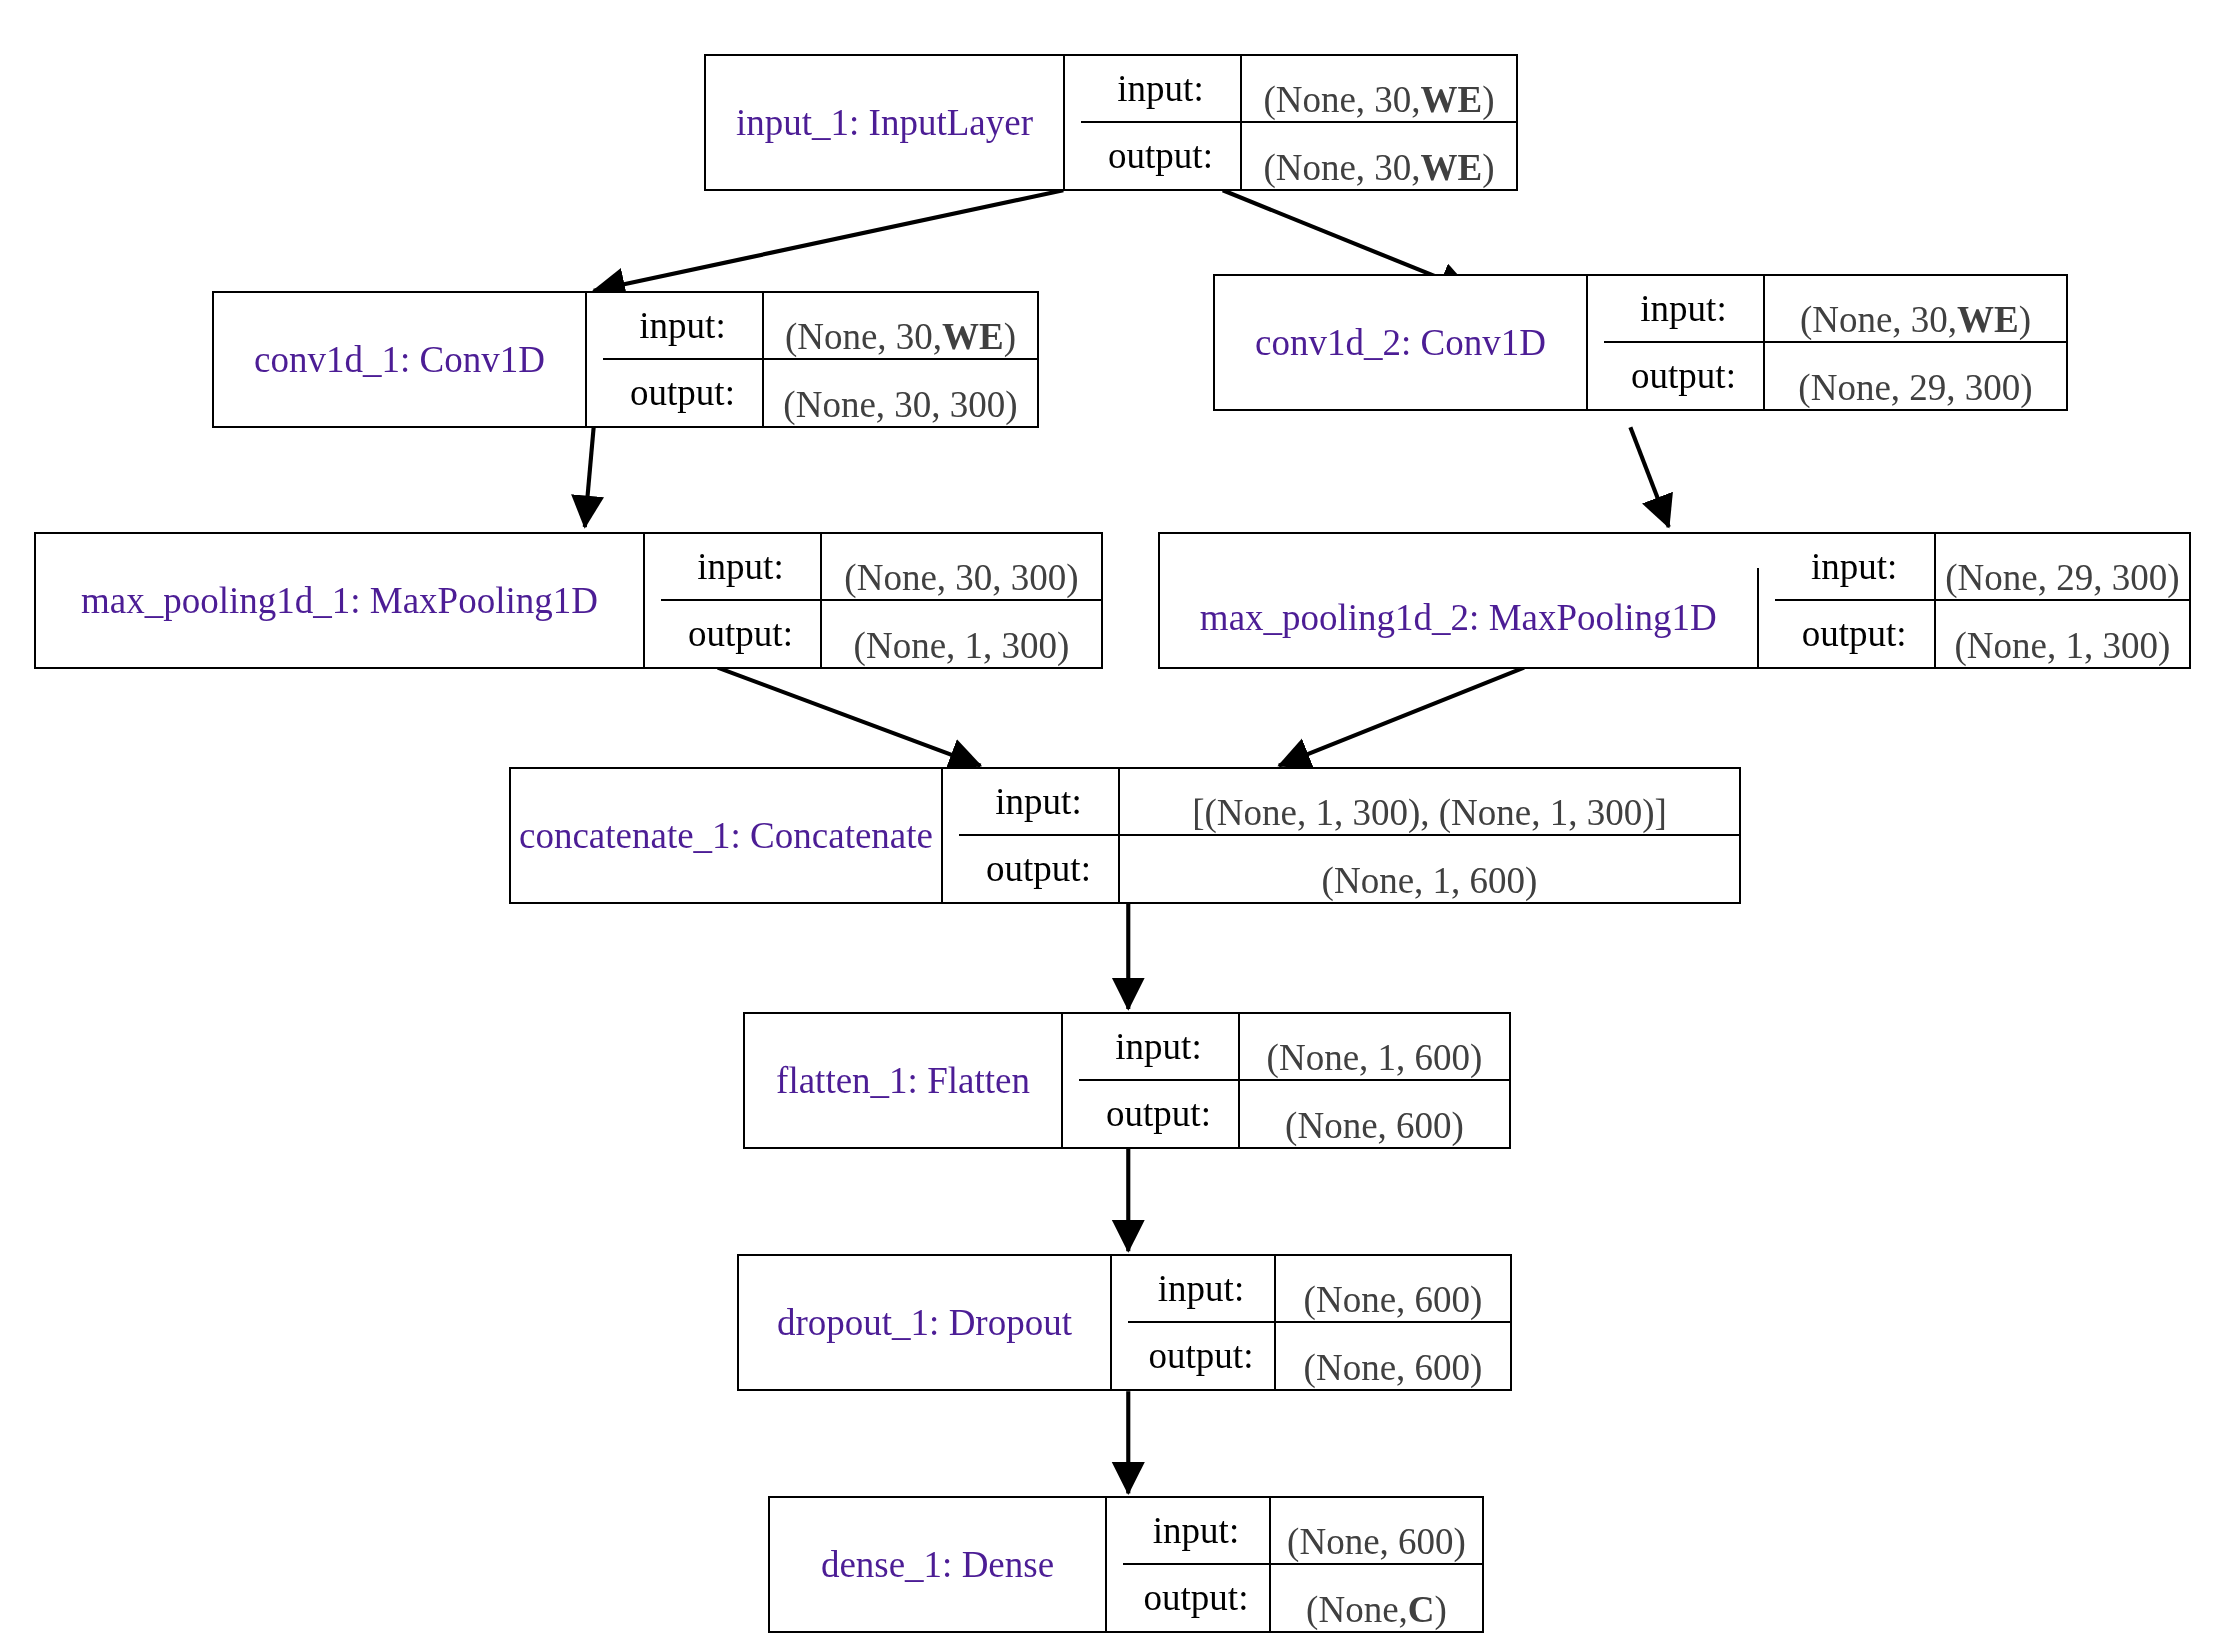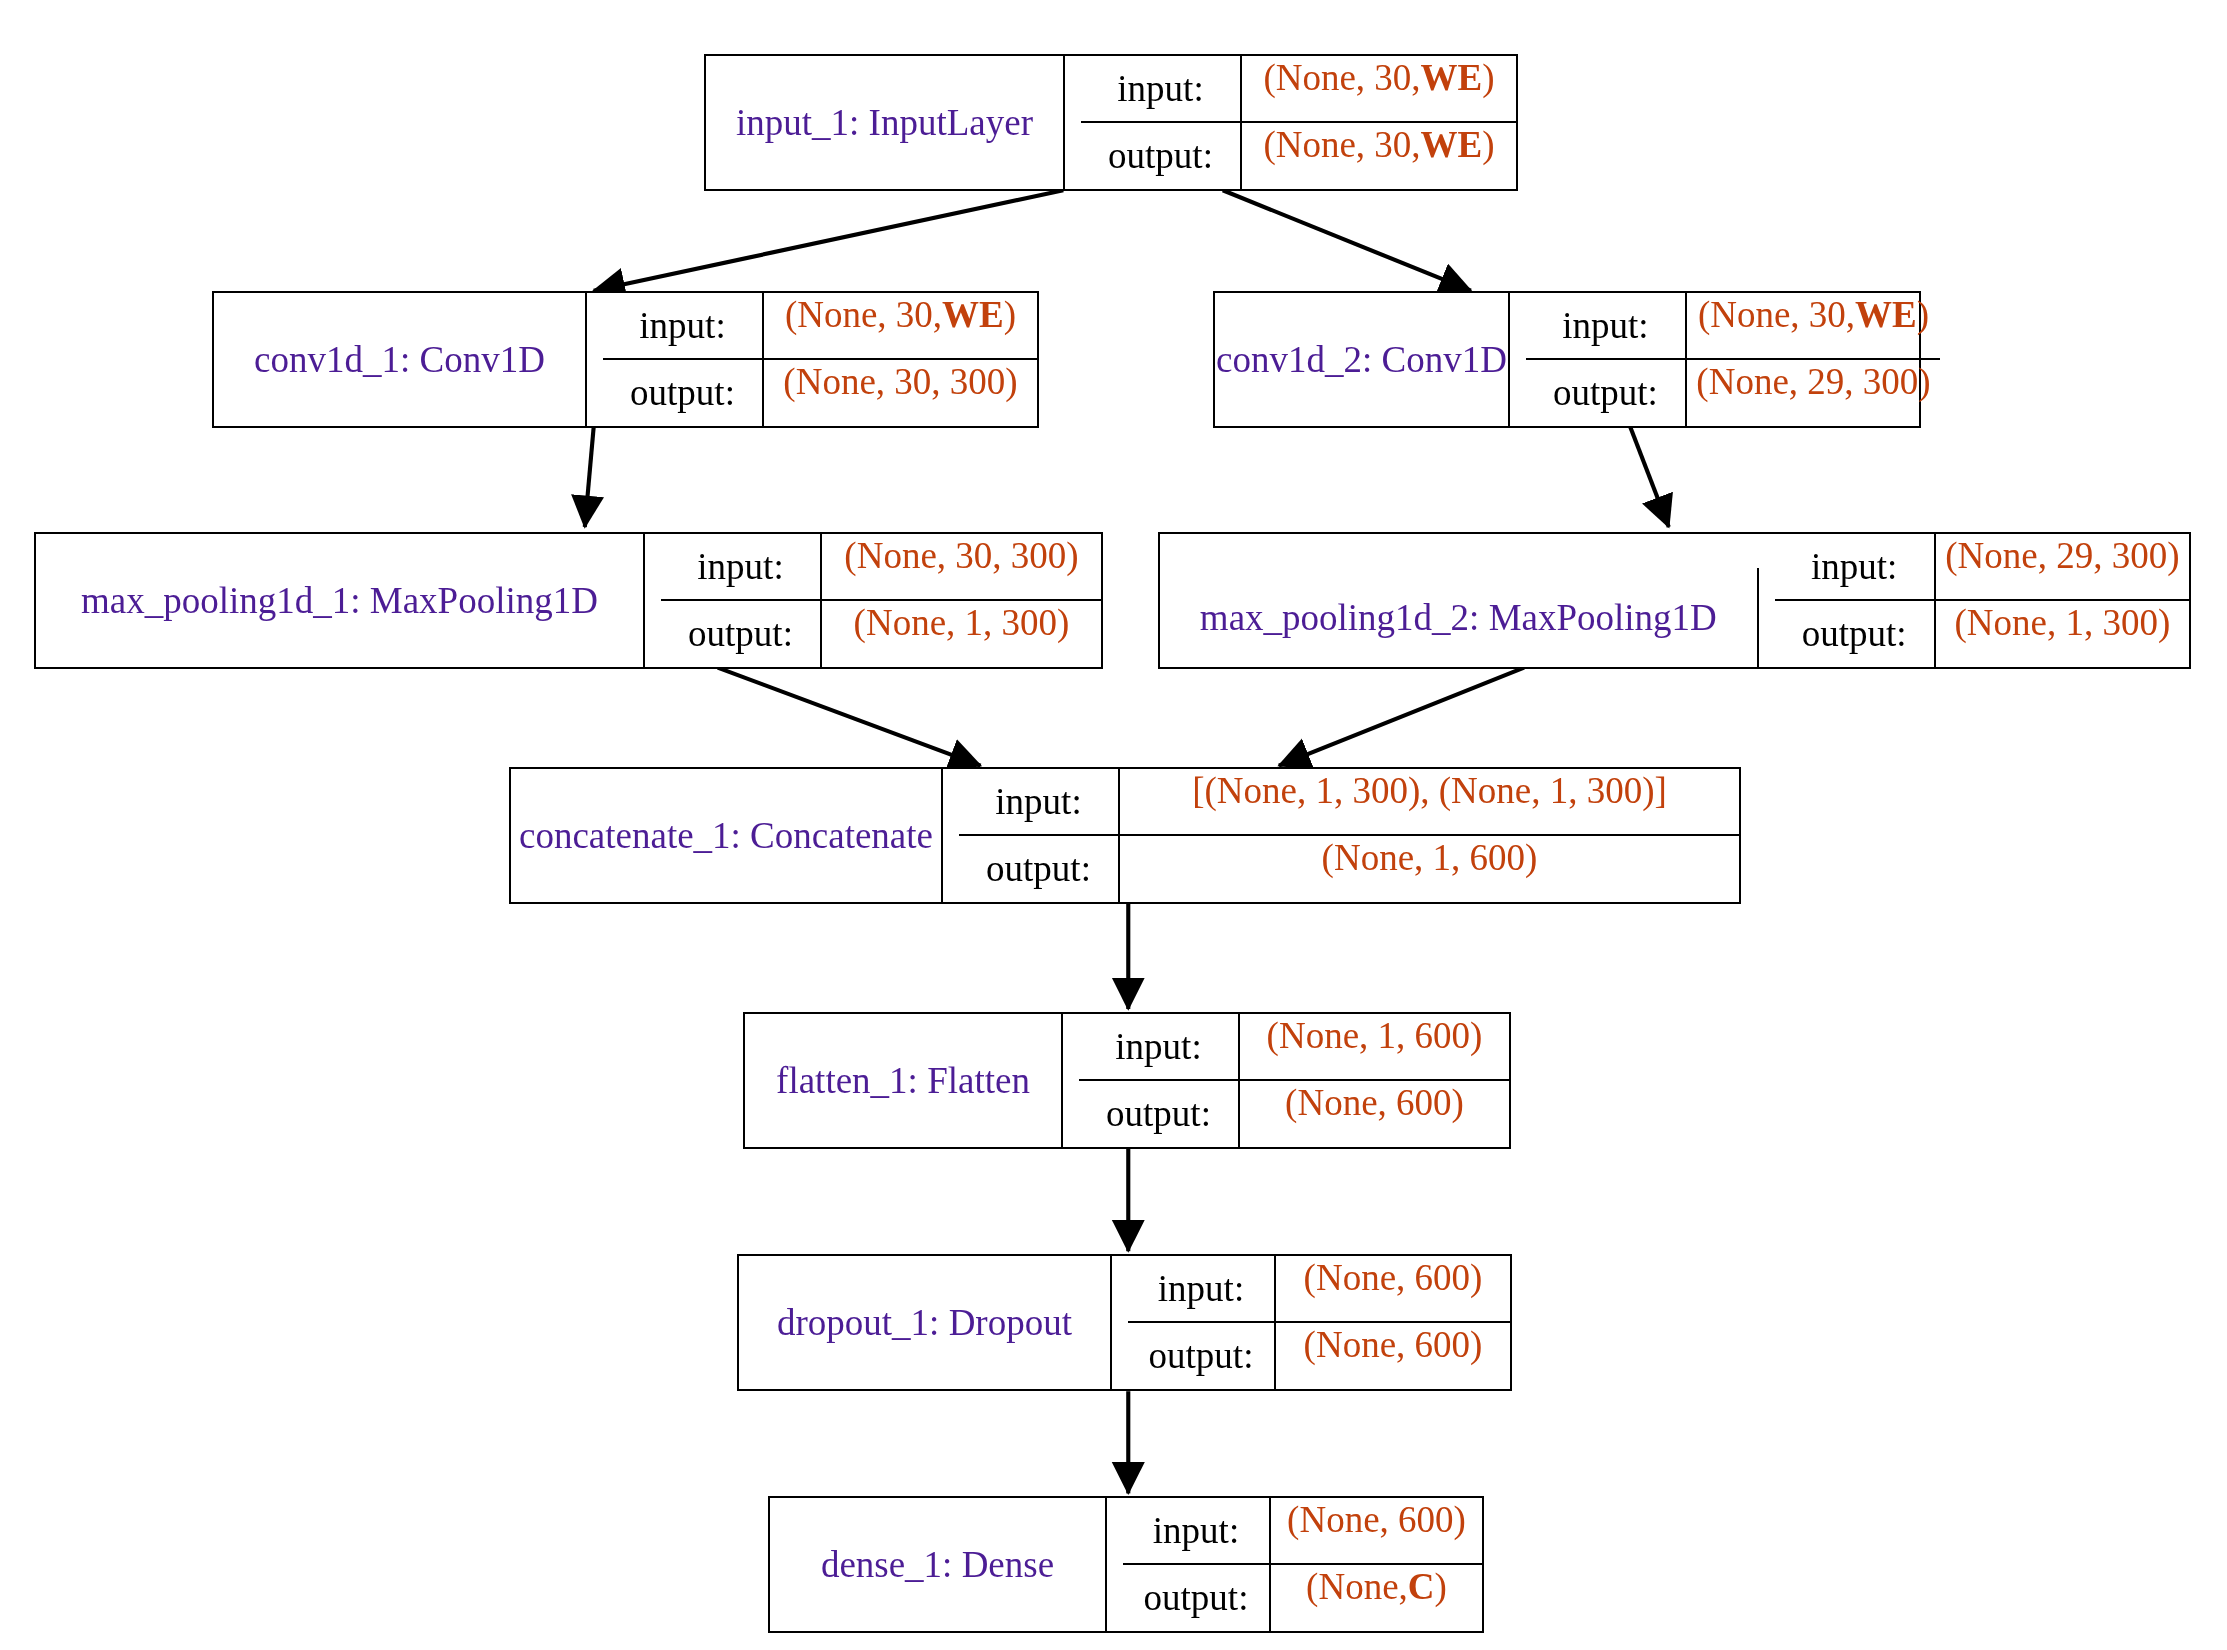--- a/index.html
+++ b/index.html
@@ -66,26 +66,26 @@
     justify-content: center;
     box-sizing: border-box;
     border-right: 2.4px solid #000000;
     white-space: nowrap;
     font-size: 37px;
     color: #000000;
     padding: 0 9.5px;
   }
   .io-shape {
     display: flex;
-    align-items: flex-start;
+    align-items: flex-end;
     justify-content: center;
     flex: 1 1 auto;
     white-space: nowrap;
     font-size: 37px;
-    color: #c2410c;
+    color: #404040;
     padding: 0 9.5px;
     box-sizing: border-box;
     border-radius: 13px;
   }
   .io-shape b {
     font-weight: bold;
   }
 </style>
 </head>
 <body>
@@ -139,21 +139,21 @@
         <div class="io-label" style="width:161px;">input:</div>
         <div class="io-shape">(None, 30, <b>WE</b>)</div>
       </div>
       <div class="io-row">
         <div class="io-label" style="width:161px;">output:</div>
         <div class="io-shape">(None, 30, 300)</div>
       </div>
     </div>
   </div>
 
-  <div class="node" style="left:1213px; top:291px; width:708px; height:137px;">
+  <div class="node" style="left:1213px; top:274px; width:855px; height:137px;">
     <div class="node-name" style="width:373px;">conv1d_2: Conv1D</div>
     <div class="io-wrap">
       <div class="io-row top">
         <div class="io-label" style="width:161px;">input:</div>
         <div class="io-shape">(None, 30, <b>WE</b>)</div>
       </div>
       <div class="io-row">
         <div class="io-label" style="width:161px;">output:</div>
         <div class="io-shape">(None, 29, 300)</div>
       </div>

